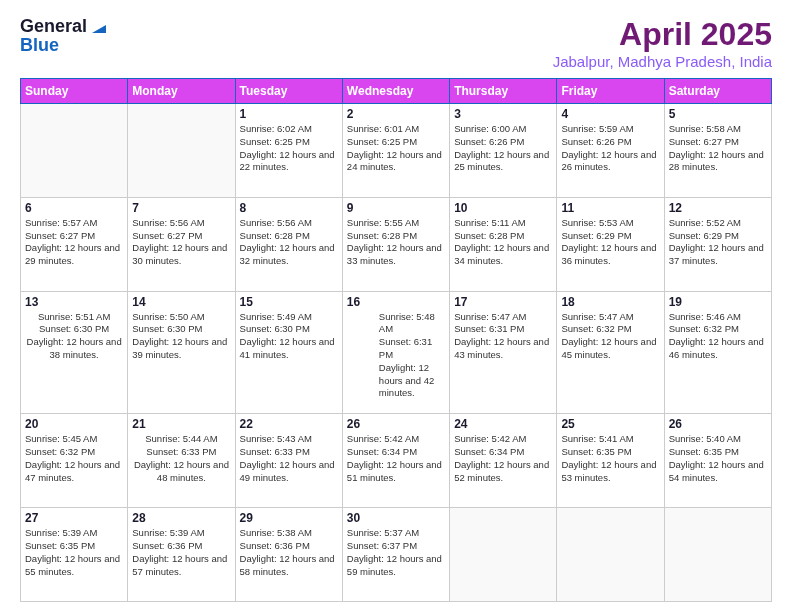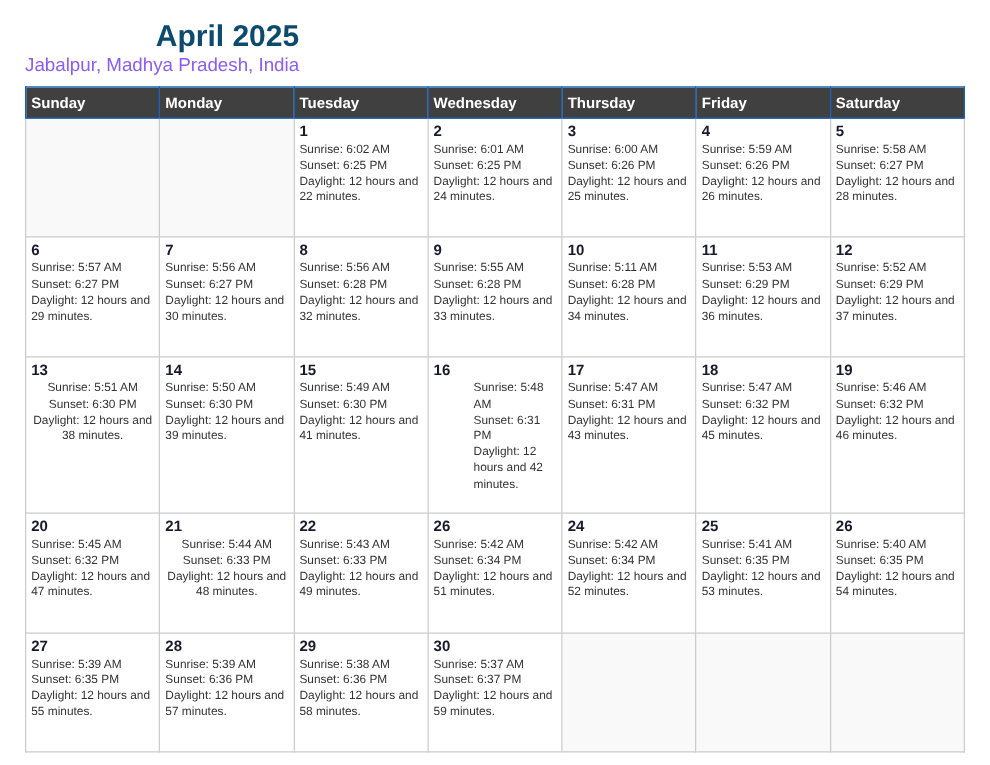--- a/index.html
+++ b/index.html
@@ -20,36 +20,36 @@
     .header {
       display: flex;
       justify-content: space-between;
       align-items: flex-start;
       margin-bottom: 8px;
     }
     .title-block {
       text-align: right;
     }
     .main-title {
-      font-size: 24px;
+      font-size: 32px;
       font-weight: bold;
-      color: #0c4a6e;
+      color: #701a75;
     }
     .subtitle {
       font-size: 15px;
       color: #8b5cf6;
     }
     .calendar {
       flex: 1;
       border-collapse: collapse;
       width: 100%;
       table-layout: fixed;
     }
     .calendar th {
-      background: #404040;
+      background: #d946ef;
       color: #fff;
       font-size: 12px;
       font-weight: bold;
       padding: 5px 4px;
       text-align: left;
       border: 1px solid #1565c0;
     }
     .calendar td {
       border: 1px solid #ccc;
       vertical-align: top;
@@ -85,20 +85,31 @@
     .logo-line1 {
       display: flex;
       align-items: center;
     }
   </style>
 </head>
 <body>
 
 <div class="page">
   <div class="header">
+    <div class="logo-wrapper">
+      <div class="logo-text-block">
+        <div class="logo-line1">
+          <span style="font-size:18px;font-weight:bold;color:#1a1a2e;">General</span>
+          <svg width="18" height="18" viewBox="0 0 18 18" style="margin-left:1px;margin-top:2px;">
+            <polygon points="4,14 18,6 18,14" fill="#1565c0"></polygon>
+          </svg>
+        </div>
+        <span style="font-size:18px;font-weight:bold;color:#1565c0;margin-top:-2px;">Blue</span>
+      </div>
+    </div>
     <div class="title-block">
       <div class="main-title">April 2025</div>
       <div class="subtitle">Jabalpur, Madhya Pradesh, India</div>
     </div>
   </div>
 
   <table class="calendar" id="calendar-table">
     <thead id="calendar-head">
         <tr>
           <th>Sunday</th>

